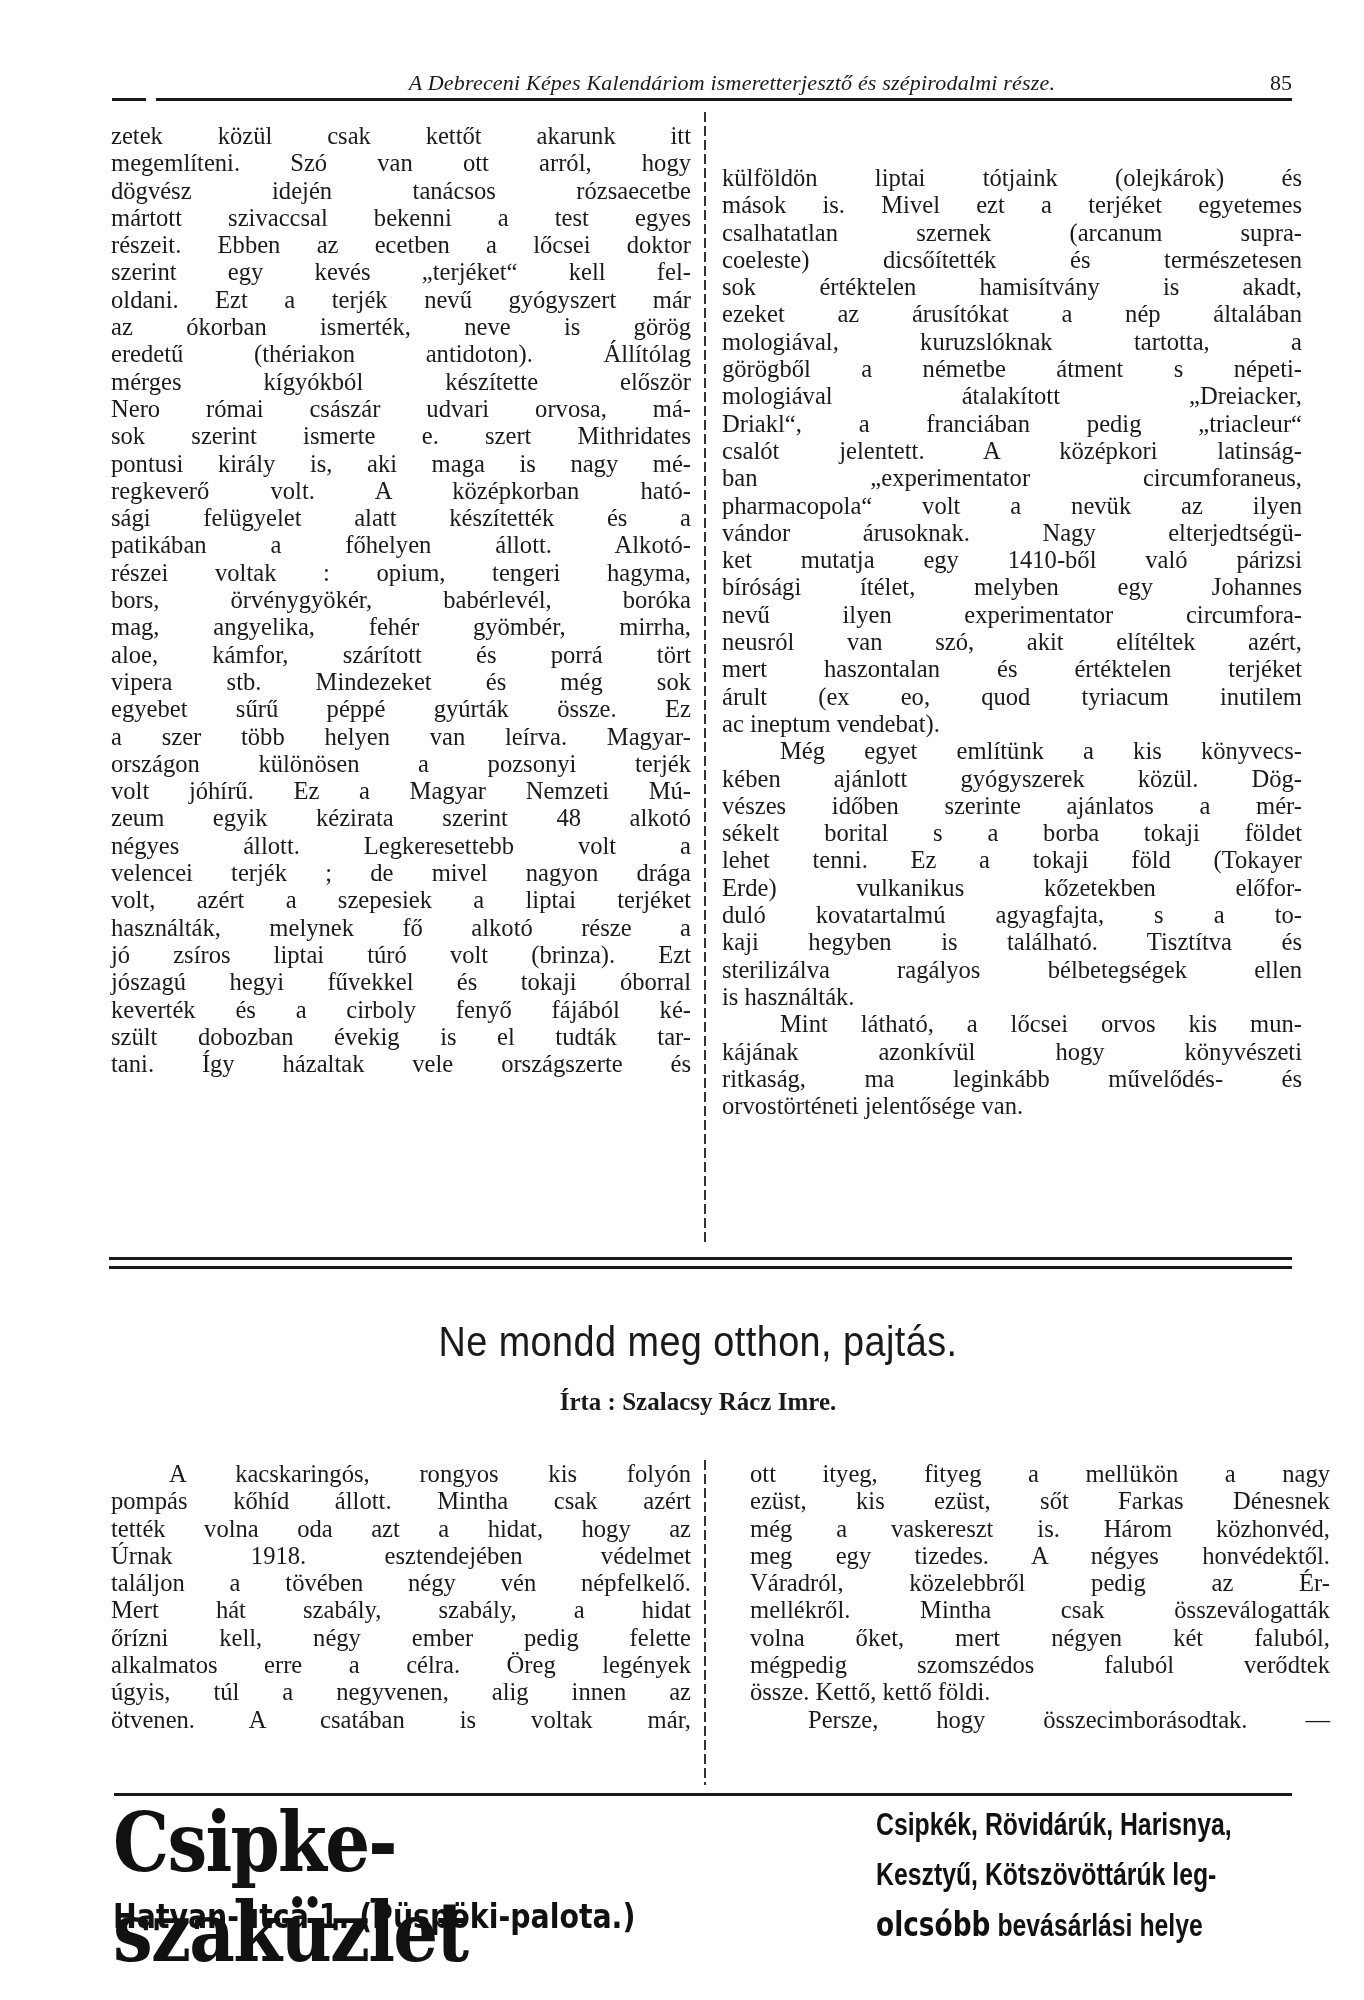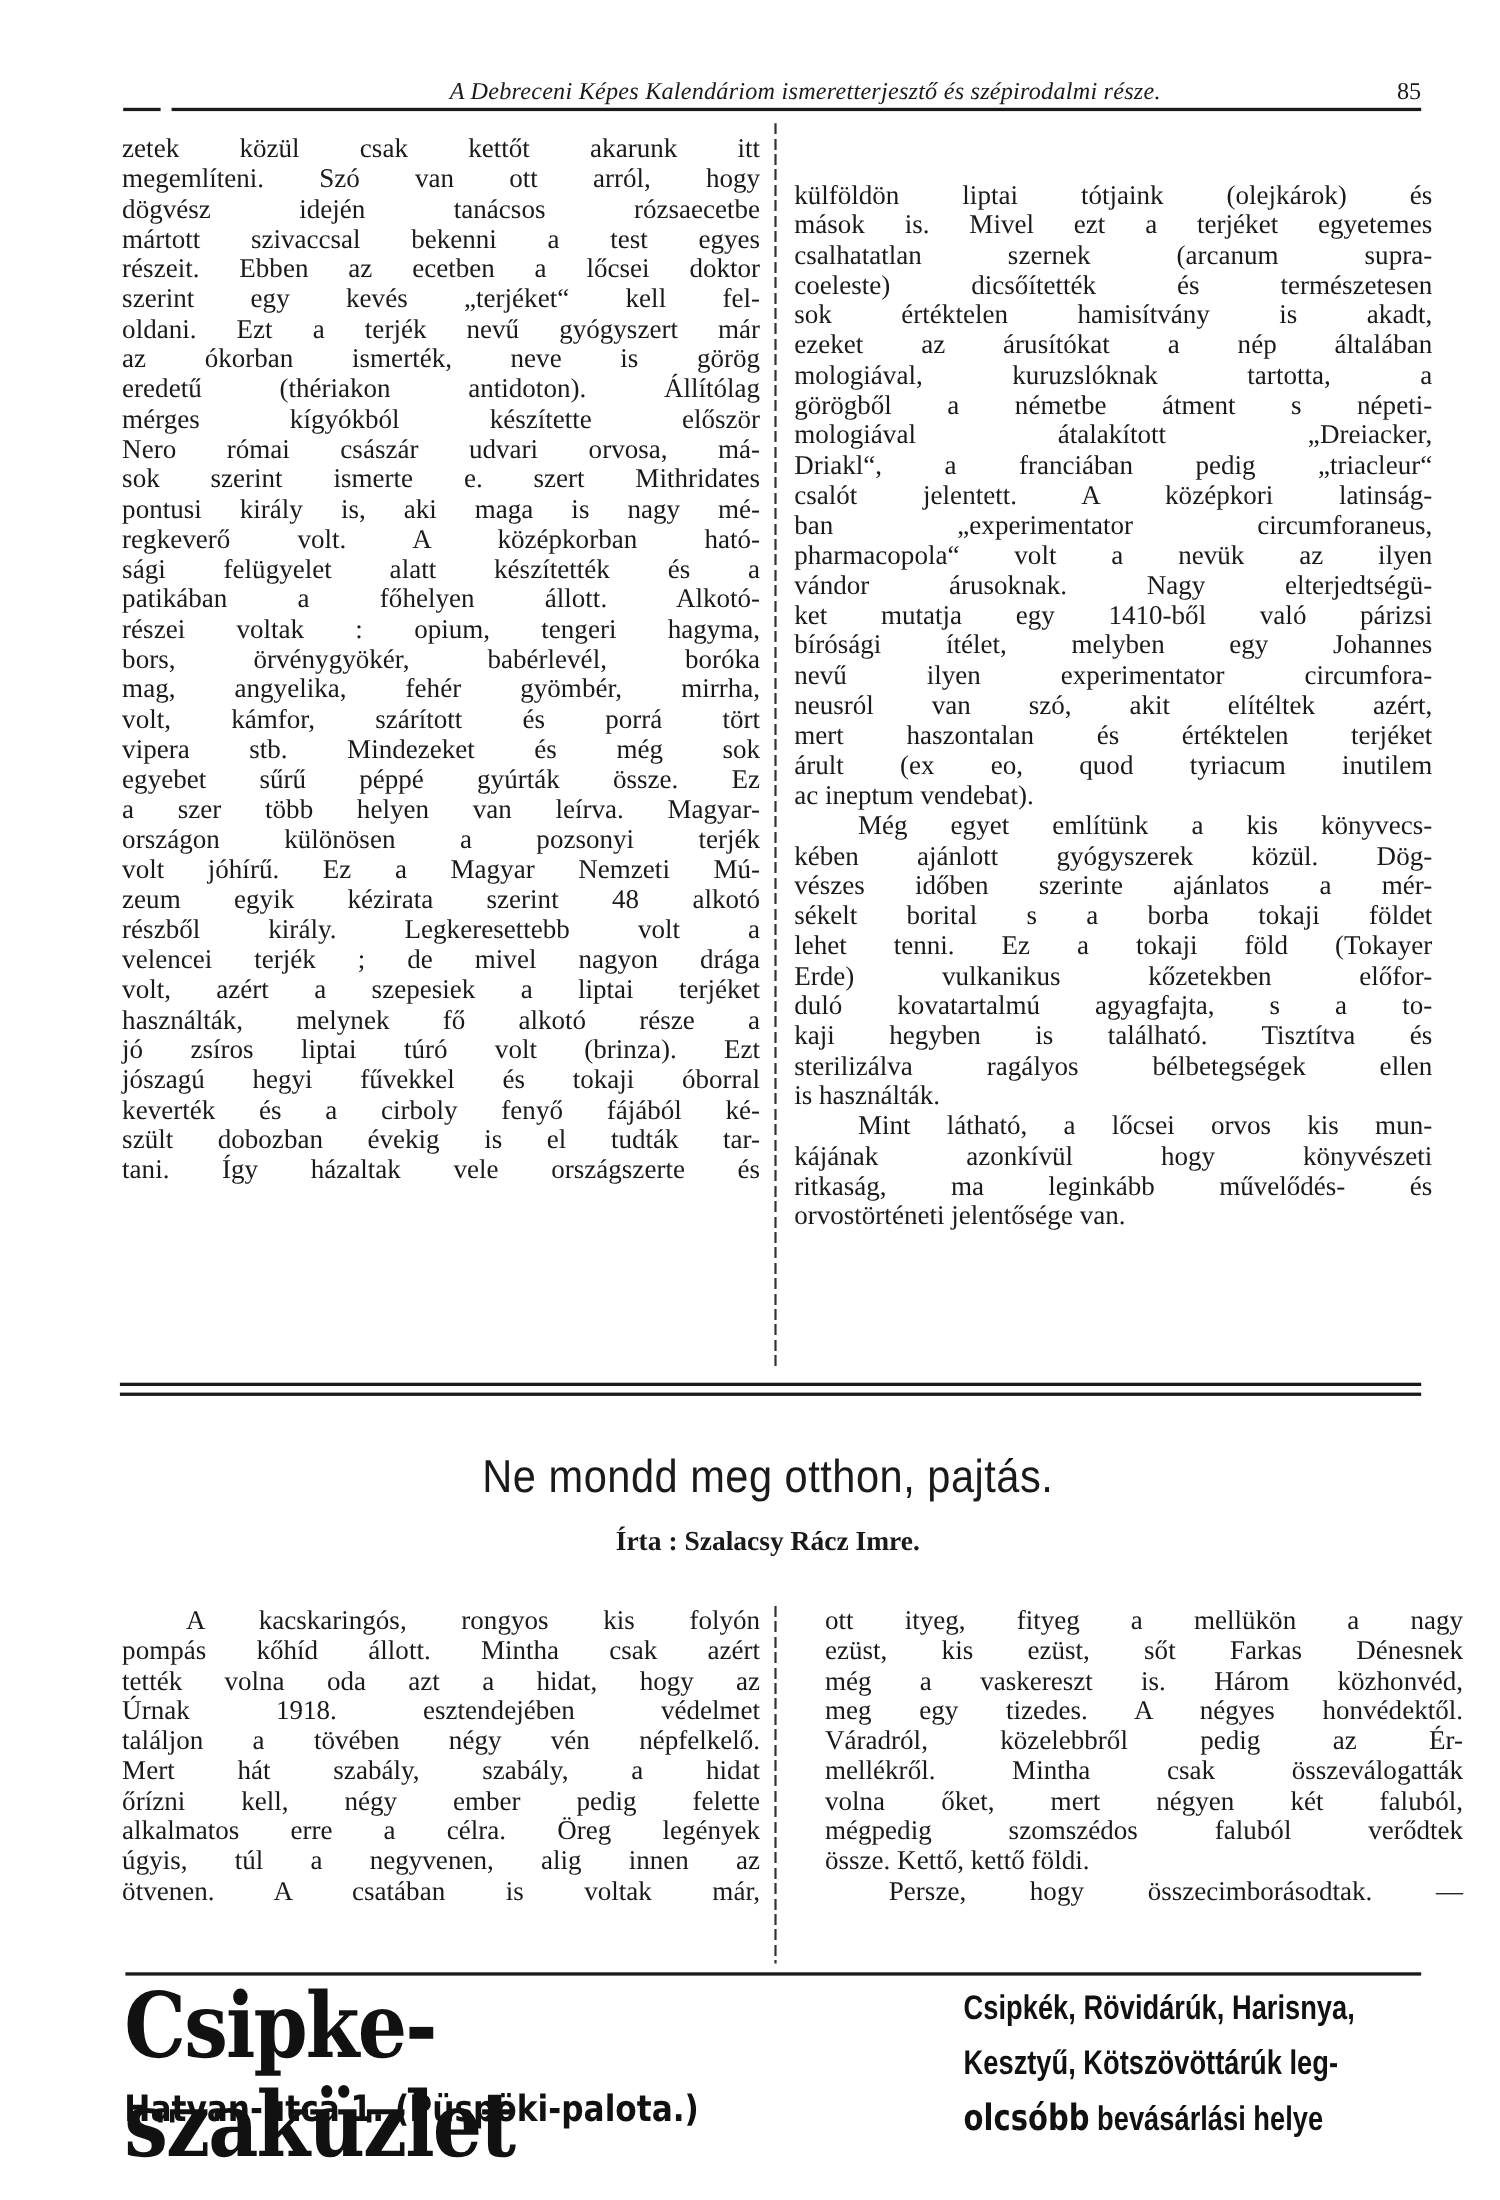--- a/index.html
+++ b/index.html
@@ -107,28 +107,28 @@
       <span class="line">mérges kígyókból készítette először</span>
       <span class="line">Nero római császár udvari orvosa, má-</span>
       <span class="line">sok szerint ismerte e. szert Mithridates</span>
       <span class="line">pontusi király is, aki maga is nagy mé-</span>
       <span class="line">regkeverő volt. A középkorban ható-</span>
       <span class="line">sági felügyelet alatt készítették és a</span>
       <span class="line">patikában a főhelyen állott. Alkotó-</span>
       <span class="line">részei voltak : opium, tengeri hagyma,</span>
       <span class="line">bors, örvénygyökér, babérlevél, boróka</span>
       <span class="line">mag, angyelika, fehér gyömbér, mirrha,</span>
-      <span class="line">volt, kámfor, szárított és porrá tört</span>
+      <span class="line">aloe, kámfor, szárított és porrá tört</span>
       <span class="line">vipera stb. Mindezeket és még sok</span>
       <span class="line">egyebet sűrű péppé gyúrták össze. Ez</span>
       <span class="line">a szer több helyen van leírva. Magyar-</span>
       <span class="line">országon különösen a pozsonyi terjék</span>
       <span class="line">volt jóhírű. Ez a Magyar Nemzeti Mú-</span>
       <span class="line">zeum egyik kézirata szerint 48 alkotó</span>
-      <span class="line">részből király. Legkeresettebb volt a</span>
+      <span class="line">négyes állott. Legkeresettebb volt a</span>
       <span class="line">velencei terjék ; de mivel nagyon drága</span>
       <span class="line">volt, azért a szepesiek a liptai terjéket</span>
       <span class="line">használták, melynek fő alkotó része a</span>
       <span class="line">jó zsíros liptai túró volt (brinza). Ezt</span>
       <span class="line">jószagú hegyi fűvekkel és tokaji óborral</span>
       <span class="line">keverték és a cirboly fenyő fájából ké-</span>
       <span class="line">szült dobozban évekig is el tudták tar-</span>
       <span class="line">tani. Így házaltak vele országszerte és</span>
     </div>
   <div class="col-divider" style="left:688px;top:112px;height:1130px;"></div>

